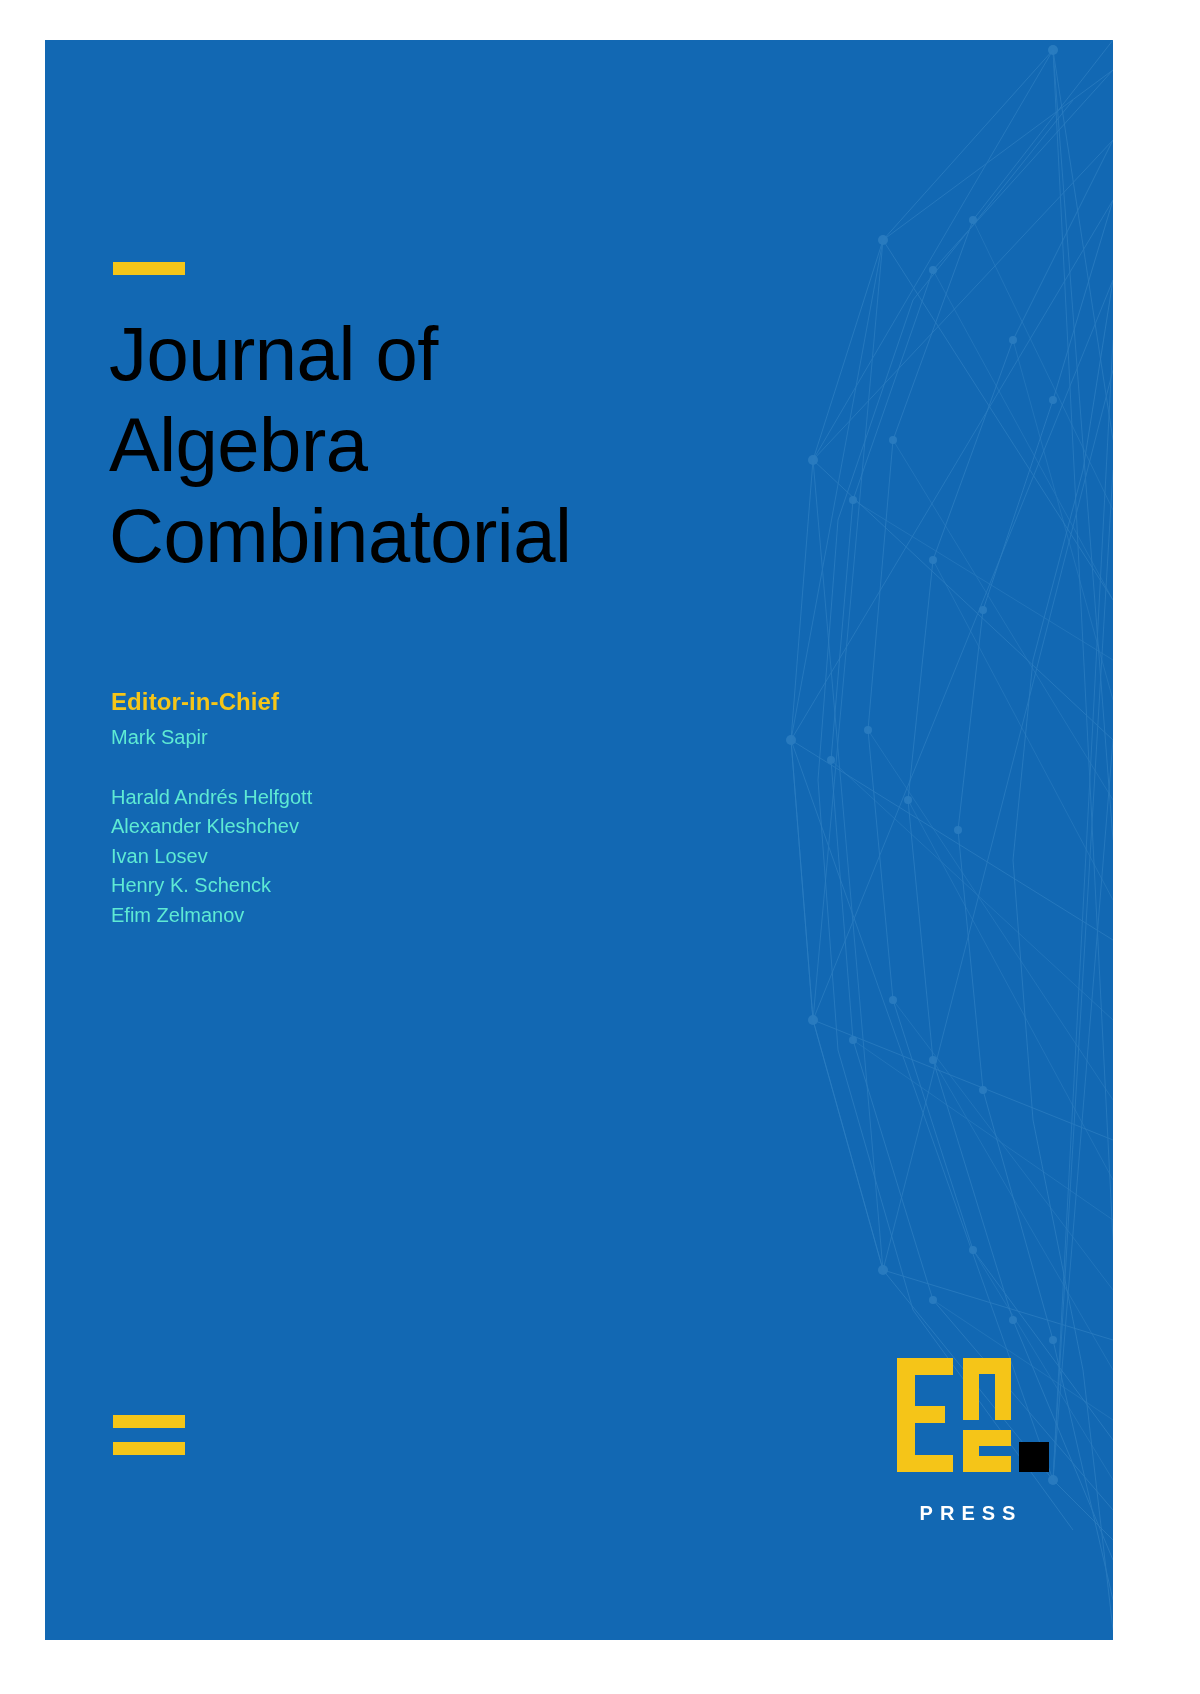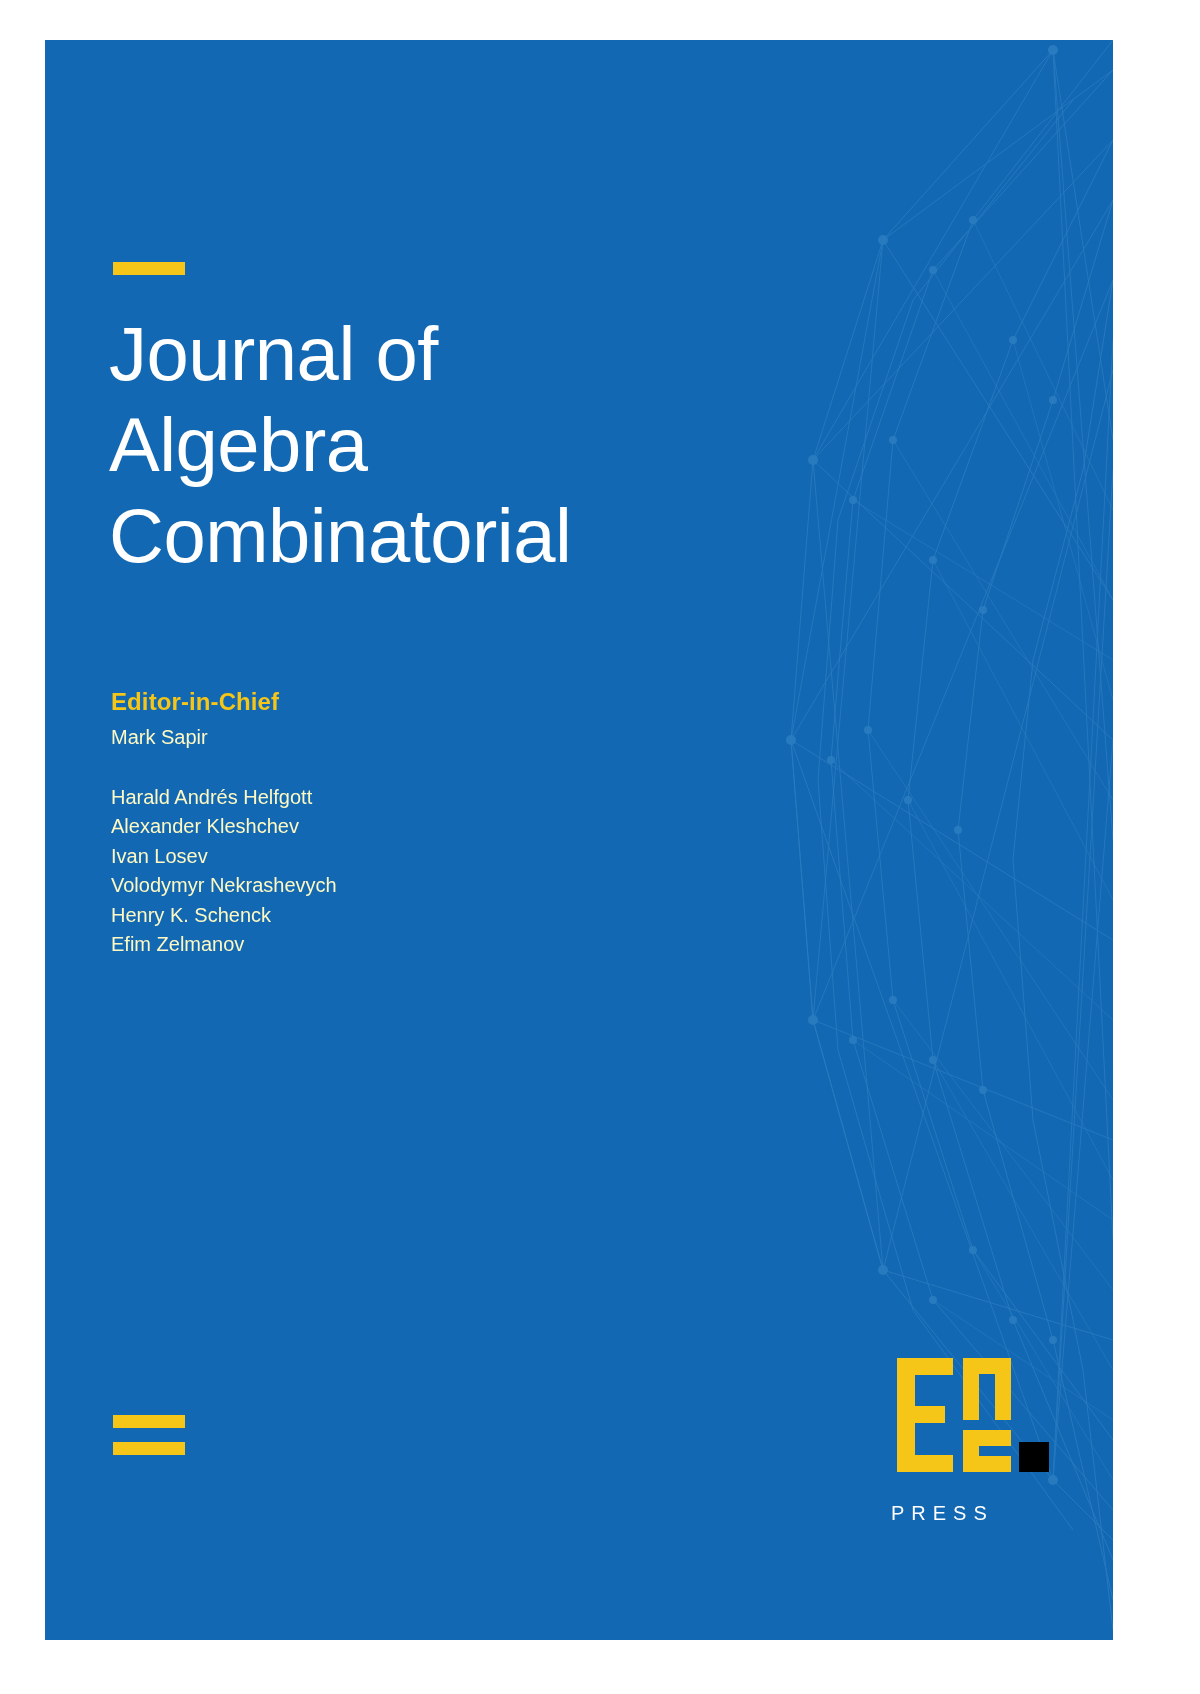--- a/index.html
+++ b/index.html
@@ -44,21 +44,21 @@
     top: 222px;
     width: 72px;
     height: 13px;
     background: #f5c518;
   }
   .title {
     position: absolute;
     left: 64px;
     top: 268px;
     width: 620px;
-    color: #ffffff;
+    color: #000000;
     font-size: 76px;
     line-height: 91px;
     font-weight: 400;
     letter-spacing: -0.5px;
   }
   .title .line {
     display: block;
   }
   .credits {
     position: absolute;
@@ -67,21 +67,21 @@
     width: 560px;
   }
   .credits .role {
     color: #f5c518;
     font-size: 24px;
     font-weight: bold;
     margin: 0 0 7px 0;
     letter-spacing: 0.1px;
   }
   .credits .person {
-    color: #fef9c3;
+    color: #5eead4;
     font-size: 20px;
     line-height: 29.5px;
     font-weight: 400;
   }
   .credits .group-gap {
     height: 30px;
   }
   .rule-bottom {
     position: absolute;
     left: 68px;
@@ -109,24 +109,24 @@
     left: 0;
     top: 0;
     width: 160px;
     height: 130px;
   }
   .logo .press {
     position: absolute;
     left: 0;
     bottom: 0;
     width: 160px;
-    text-align: left;
+    text-align: center;
     color: #ffffff;
     font-size: 20px;
-    font-weight: normal;
+    font-weight: bold;
     letter-spacing: 7px;
   }
 </style>
 </head>
 <body>
 
 <div class="page">
   <div class="cover">
 
     <svg class="mesh" viewBox="0 0 700 1600" preserveAspectRatio="none" aria-hidden="true">
@@ -222,21 +222,20 @@
 
     <div class="credits">
       <div class="role">Editor-in-Chief</div>
       <div class="person">Mark Sapir</div>
 
       <div class="group-gap"></div>
 
       <div class="person">Harald Andrés Helfgott</div>
       <div class="person">Alexander Kleshchev</div>
       <div class="person">Ivan Losev</div>
-      <div class="person">Volodymyr Nekrashevych</div>
       <div class="person">Henry K. Schenck</div>
       <div class="person">Efim Zelmanov</div>
     </div>
 
     <div class="rule-bottom">
       <div class="bar"></div>
       <div class="bar"></div>
     </div>
 
     <div class="logo">

